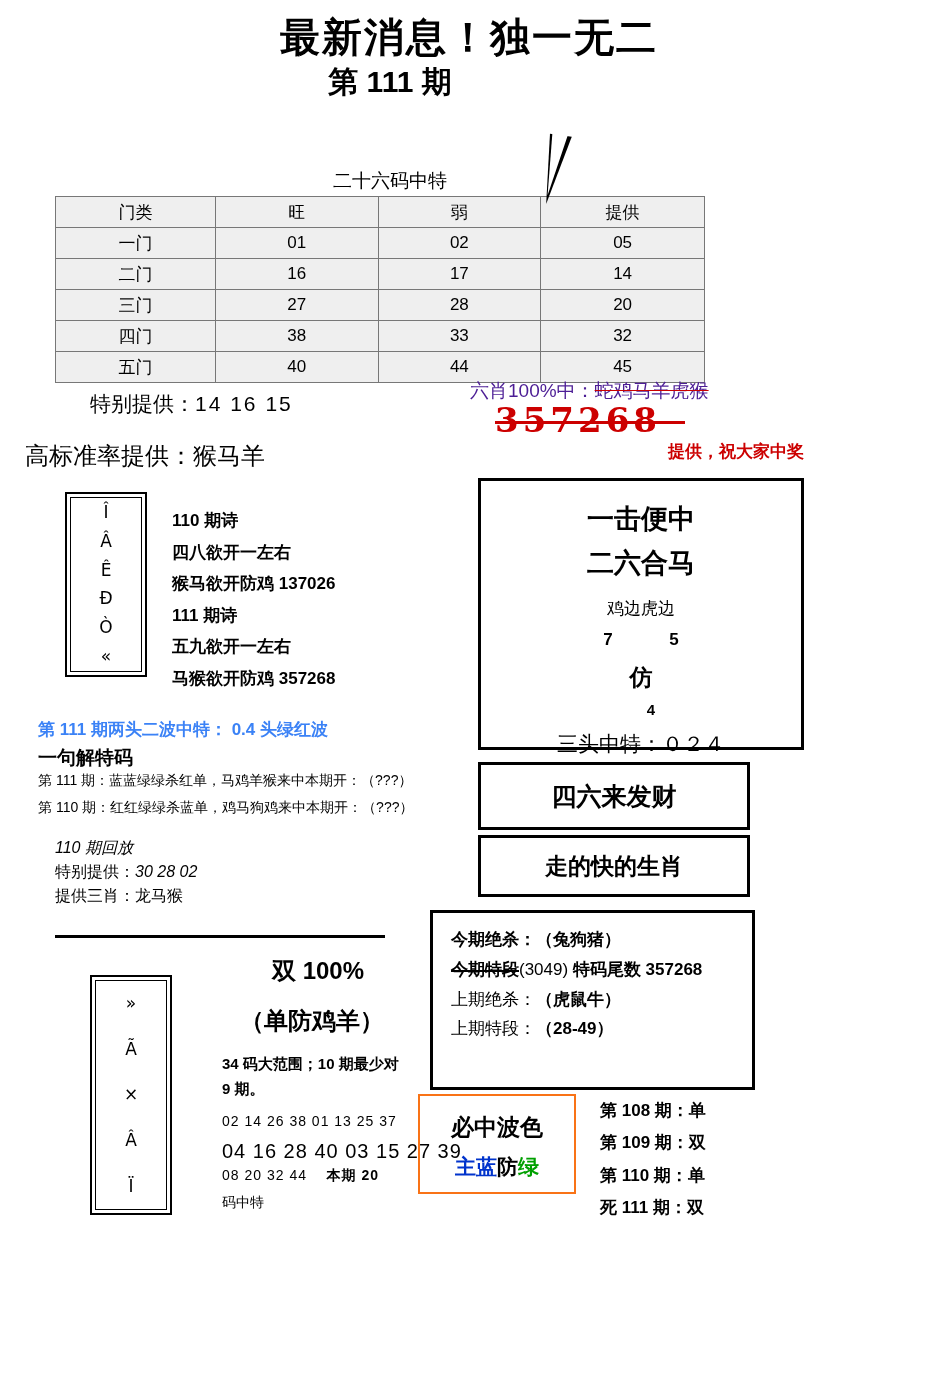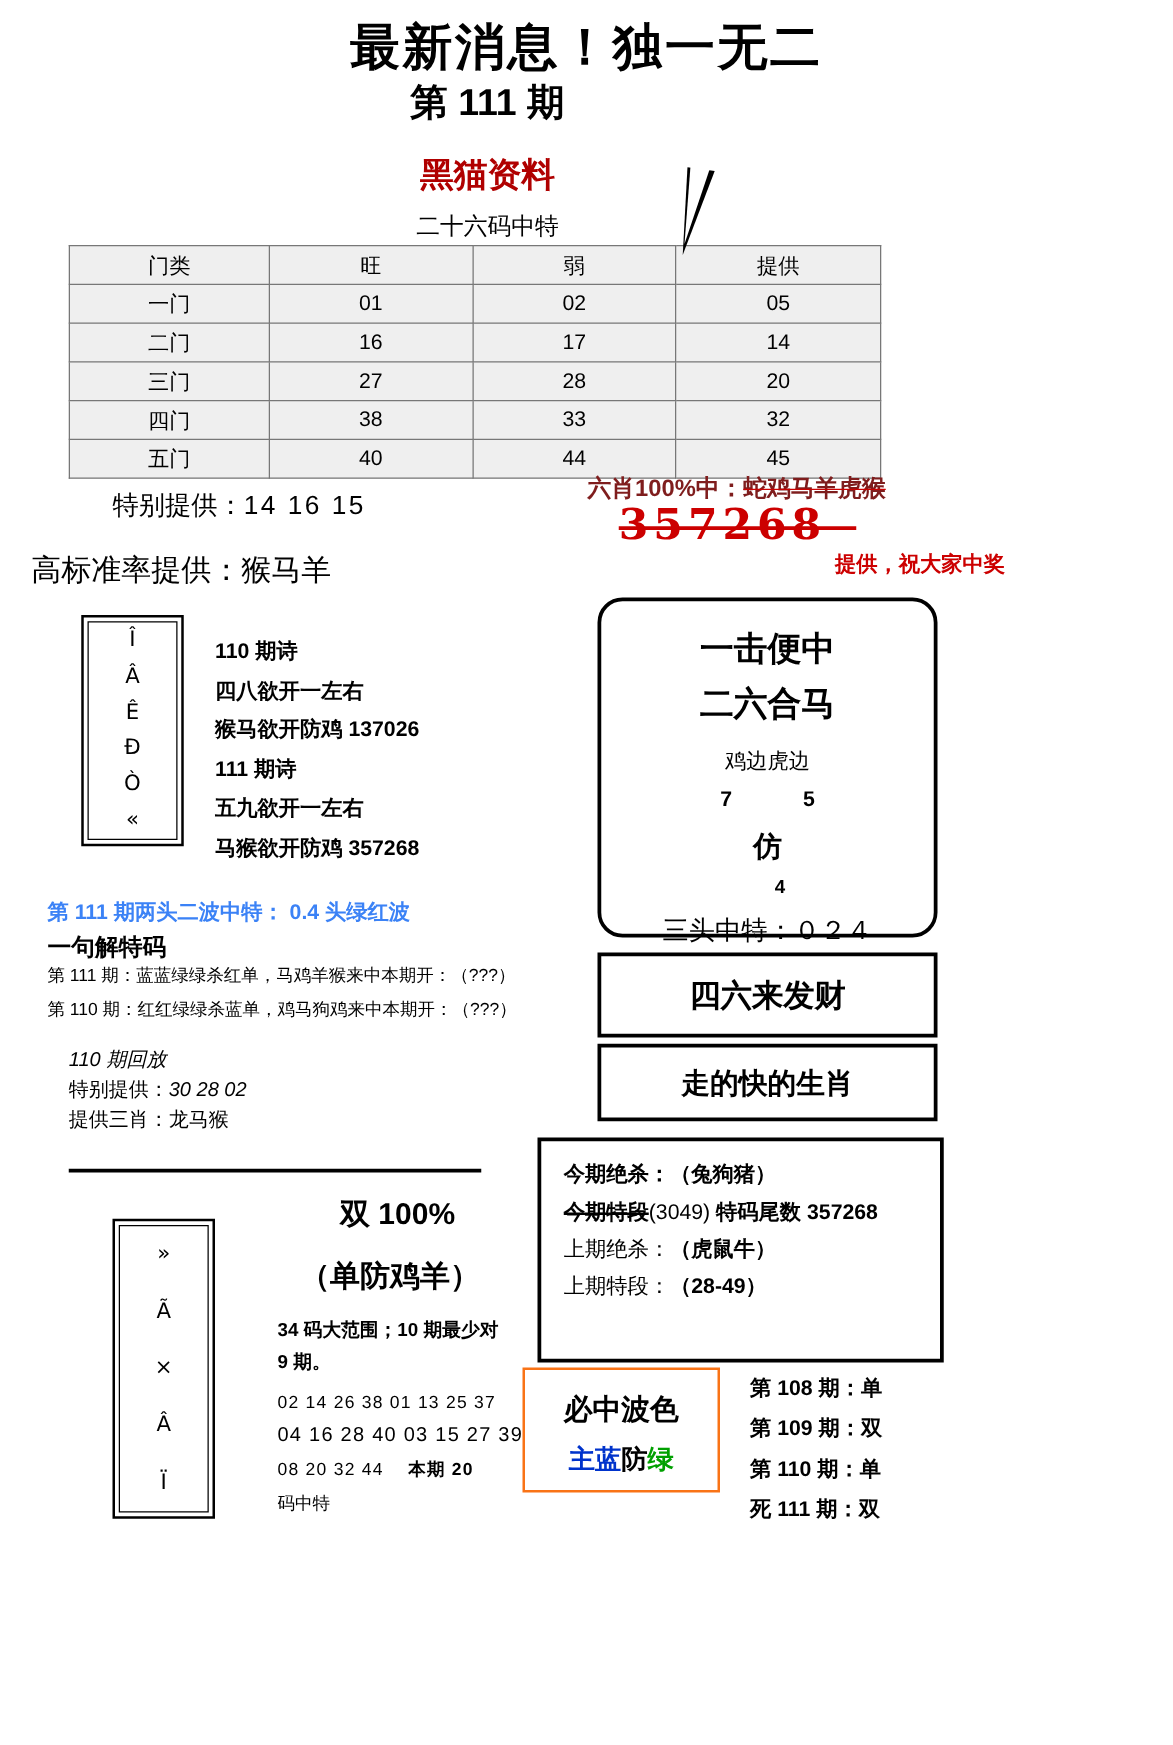--- a/index.html
+++ b/index.html
@@ -111,22 +111,22 @@
   }
   .special-provide .vals { letter-spacing: 2px; }
   .high-rate {
     left: 25px; top: 440px;
     font-size: 24px;
   }
 
   .six-xiao {
     left: 470px; top: 378px;
     font-size: 19px;
-    font-weight: bold;
-    color: #7f1d1d;
+    font-weight: normal;
+    color: #4c1d95;
   }
   .six-xiao .strike {
     text-decoration: line-through;
     text-decoration-color: #cc0000;
   }
   .big-num {
     left: 495px; top: 400px;
     font-size: 34px;
     font-weight: bold;
     color: #cc0000;
@@ -212,23 +212,22 @@
   }
 
   
   .box {
     border: 3px solid #000;
     background: #fff;
     box-sizing: border-box;
   }
   .box-a {
     left: 478px; top: 478px;
-    width: 272px; height: 272px;
+    width: 326px; height: 272px;
     padding: 8px 0;
-    border-radius: 20px;
   }
   .ba-t1 { text-align: center; font-size: 27px; font-weight: bold; margin-top: 12px; }
   .ba-t2 { text-align: center; font-size: 27px; font-weight: bold; margin-top: 8px; }
   .ba-t3 { text-align: center; font-size: 17px; margin-top: 16px; }
   .ba-nums { text-align: center; font-size: 17px; font-weight: bold; margin-top: 10px; letter-spacing: 26px; padding-left: 26px; }
   .ba-t4 { text-align: center; font-size: 23px; font-weight: bold; margin-top: 12px; }
   .ba-n2 { text-align: center; font-size: 15px; font-weight: bold; margin-top: 8px; padding-left: 20px; }
   .ba-t5 { text-align: center; font-size: 21px; margin-top: 12px; }
 
   .box-b {
@@ -281,33 +280,32 @@
     font-weight: bold;
     line-height: 1.9;
   }
 
   
   .double100 { left: 272px; top: 955px; font-size: 24px; font-weight: bold; }
   .danfang { left: 240px; top: 1005px; font-size: 24px; font-weight: bold; }
   .range-l1 { left: 222px; top: 1055px; font-size: 15px; font-weight: bold; }
   .range-l2 { left: 222px; top: 1080px; font-size: 15px; font-weight: bold; }
   .codes1 { left: 222px; top: 1113px; font-size: 14px; letter-spacing: 1px; }
-  .codes2 { left: 222px; top: 1140px; font-size: 16px; letter-spacing: 1px; }
+  .codes2 { left: 222px; top: 1140px; font-size: 20px; letter-spacing: 1px; }
   .codes3 { left: 222px; top: 1167px; font-size: 14px; letter-spacing: 1px; }
   .codes3 .bold { font-weight: bold; }
   .codes4 { left: 222px; top: 1194px; font-size: 14px; }
 </style>
 </head>
 <body>
 
 <div class="page">
 
   <div class="abs title-main">最新消息！独一无二</div>
   <div class="abs title-issue">第 111 期</div>
-  <div class="abs title-sub">黑猫资料</div>
   <div class="abs title-sub2">二十六码中特</div>
 
   <div class="abs bubble-tail"></div>
   <div class="abs bubble-tail-in"></div>
 
   <table class="abs maintable">
     <thead>
       <tr>
         <th class="c0">门类</th>
         <th class="c1">旺</th>

